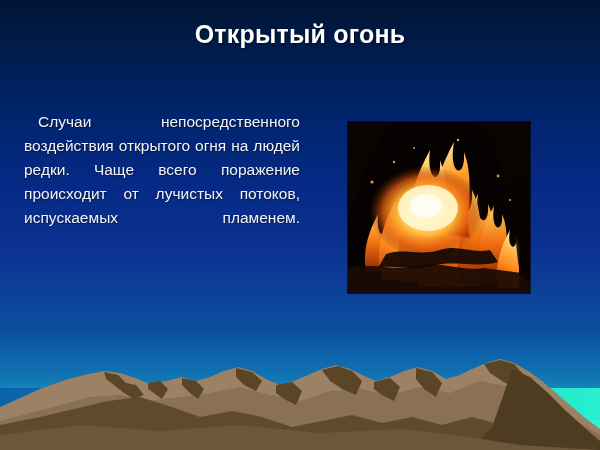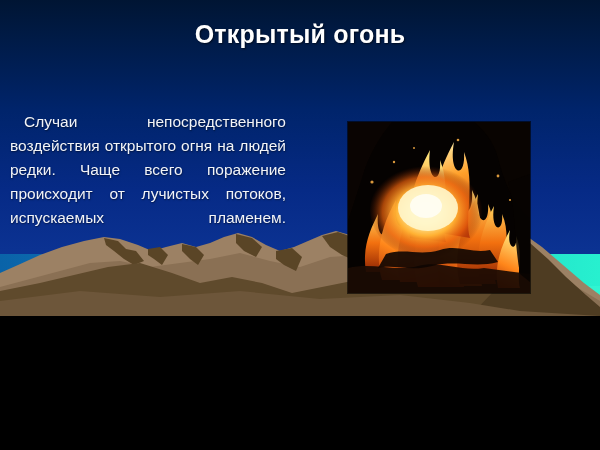--- a/index.html
+++ b/index.html
@@ -3,21 +3,21 @@
 <meta charset="utf-8">
 <style>
   html, body {
     margin: 0;
     padding: 0;
     background: #000;
   }
   #slide {
     position: relative;
     width: 600px;
-    height: 316px;
+    height: 450px;
     overflow: hidden;
     font-family: "Liberation Sans", sans-serif;
     
     background: linear-gradient(to bottom,
         #001533 0px,
         #001b47 40px,
         #00246b 110px,
         #062a86 190px,
         #0b3292 250px,
         #0b4f9e 330px,
@@ -73,21 +73,21 @@
     font-size: 25px;
     font-weight: bold;
     letter-spacing: 0.2px;
     text-shadow: 1px 1px 2px rgba(0,0,0,0.55);
     white-space: nowrap;
   }
 
   
   .body-text {
     position: absolute;
-    left: 10px;
+    left: 24px;
     top: 110px;
     width: 276px;
     color: #f2f4f8;
     font-size: 15.5px;
     line-height: 24px;
     text-align: justify;
     text-indent: 14px;
     text-shadow: 0.5px 0.5px 1.5px rgba(0,0,0,0.5);
     hyphens: none;
   }

